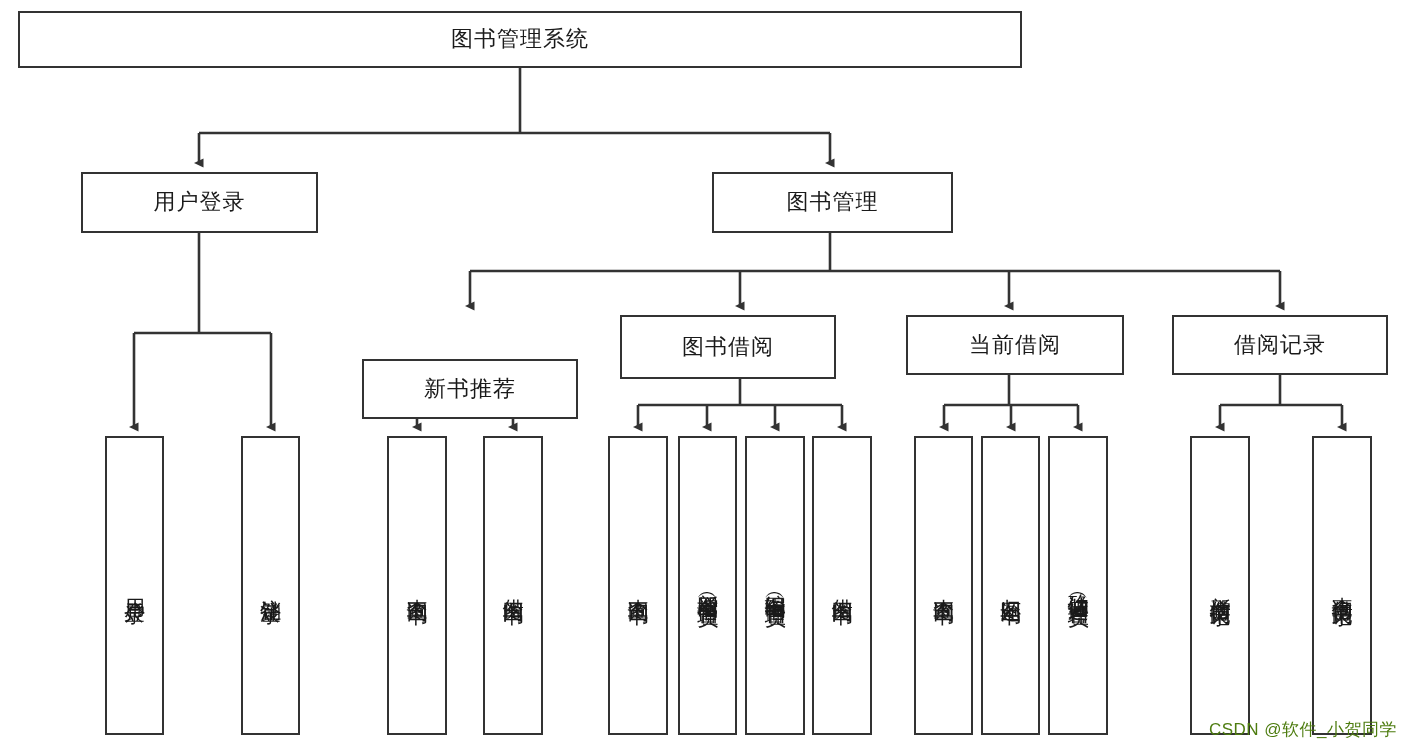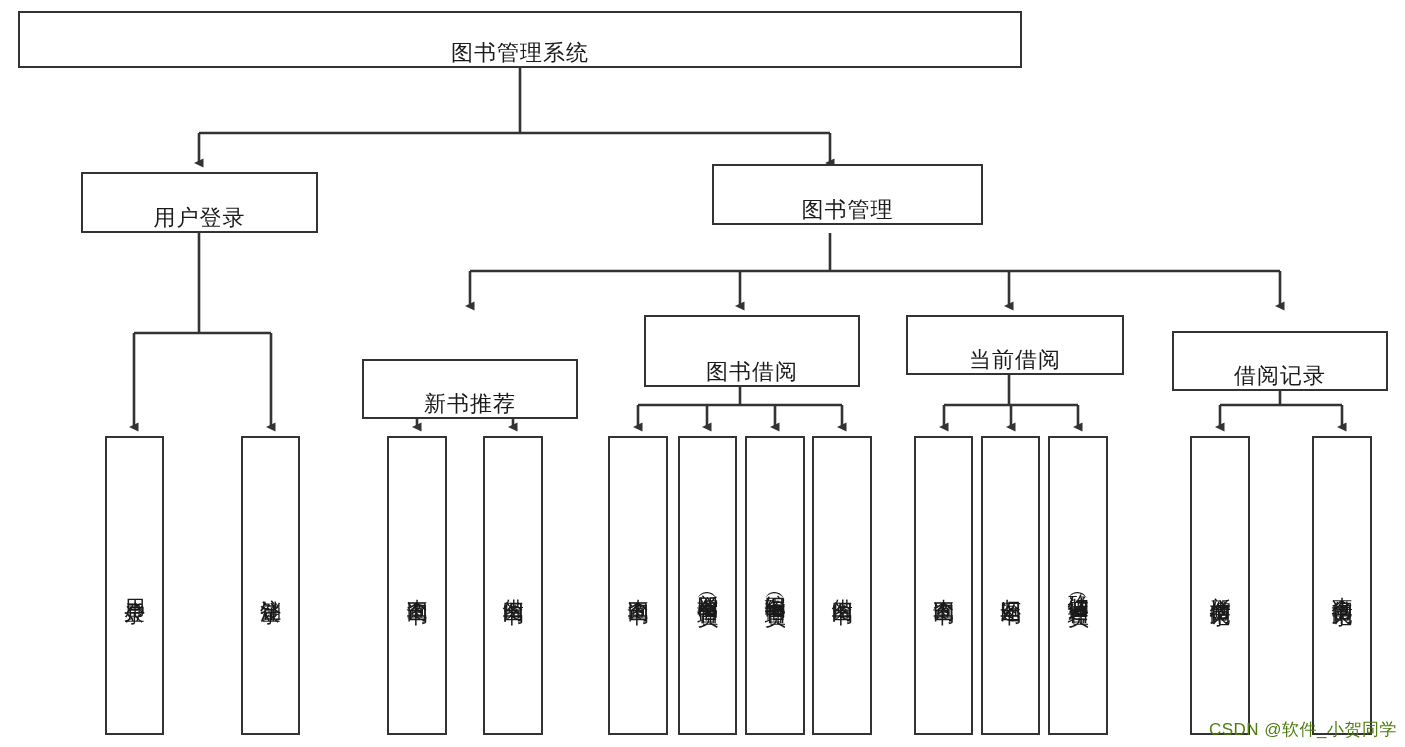--- a/index.html
+++ b/index.html
@@ -16,21 +16,21 @@
     height: 747px;
     background: #ffffff;
     overflow: hidden;
   }
   .node {
     position: absolute;
     box-sizing: border-box;
     border: 2.5px solid #333333;
     background: #ffffff;
     display: flex;
-    align-items: flex-end;
+    align-items: center;
     justify-content: center;
     color: #1a1a1a;
   }
   .node.h {
     font-size: 22px;
     line-height: 1.2;
     letter-spacing: 1px;
     white-space: nowrap;
   }
   .node.v {
@@ -125,34 +125,34 @@
     </g>
   </svg>
 
   <div class="node h title-node" style="left:18px; top:11px; width:1004px; height:57px;">
     <span>图书管理系统</span>
   </div>
 
   <div class="node h" style="left:81px; top:172px; width:237px; height:61px;">
     <span>用户登录</span>
   </div>
-  <div class="node h" style="left:712px; top:164px; width:271px; height:61px;font-family:Liberation Serif, serif;">
+  <div class="node h" style="left:712px; top:172px; width:241px; height:61px;font-family:Liberation Serif, serif;">
     <span>图书管理</span>
   </div>
 
   <div class="node h" style="left:362px; top:315px; width:216px; height:60px;margin-top:44px;">
     <span>新书推荐</span>
   </div>
-  <div class="node h" style="left:644px; top:315px; width:216px; height:72px;font-family:Liberation Serif, serif;">
+  <div class="node h" style="left:620px; top:315px; width:216px; height:64px;font-family:Liberation Serif, serif;">
     <span>图书借阅</span>
   </div>
   <div class="node h" style="left:900px; top:315px; width:218px; height:60px;margin-left:6px;">
     <span>当前借阅</span>
   </div>
-  <div class="node h" style="left:1172px; top:331px; width:216px; height:60px;">
+  <div class="node h" style="left:1172px; top:315px; width:216px; height:60px;">
     <span>借阅记录</span>
   </div>
 
   <div class="node v" style="left:105px; top:436px; width:59px; height:299px;">
     <span>用户登录</span>
   </div>
   <div class="node v" style="left:241px; top:436px; width:59px; height:299px;">
     <span>注销登录</span>
   </div>
   <div class="node v" style="left:387px; top:436px; width:60px; height:299px;">

